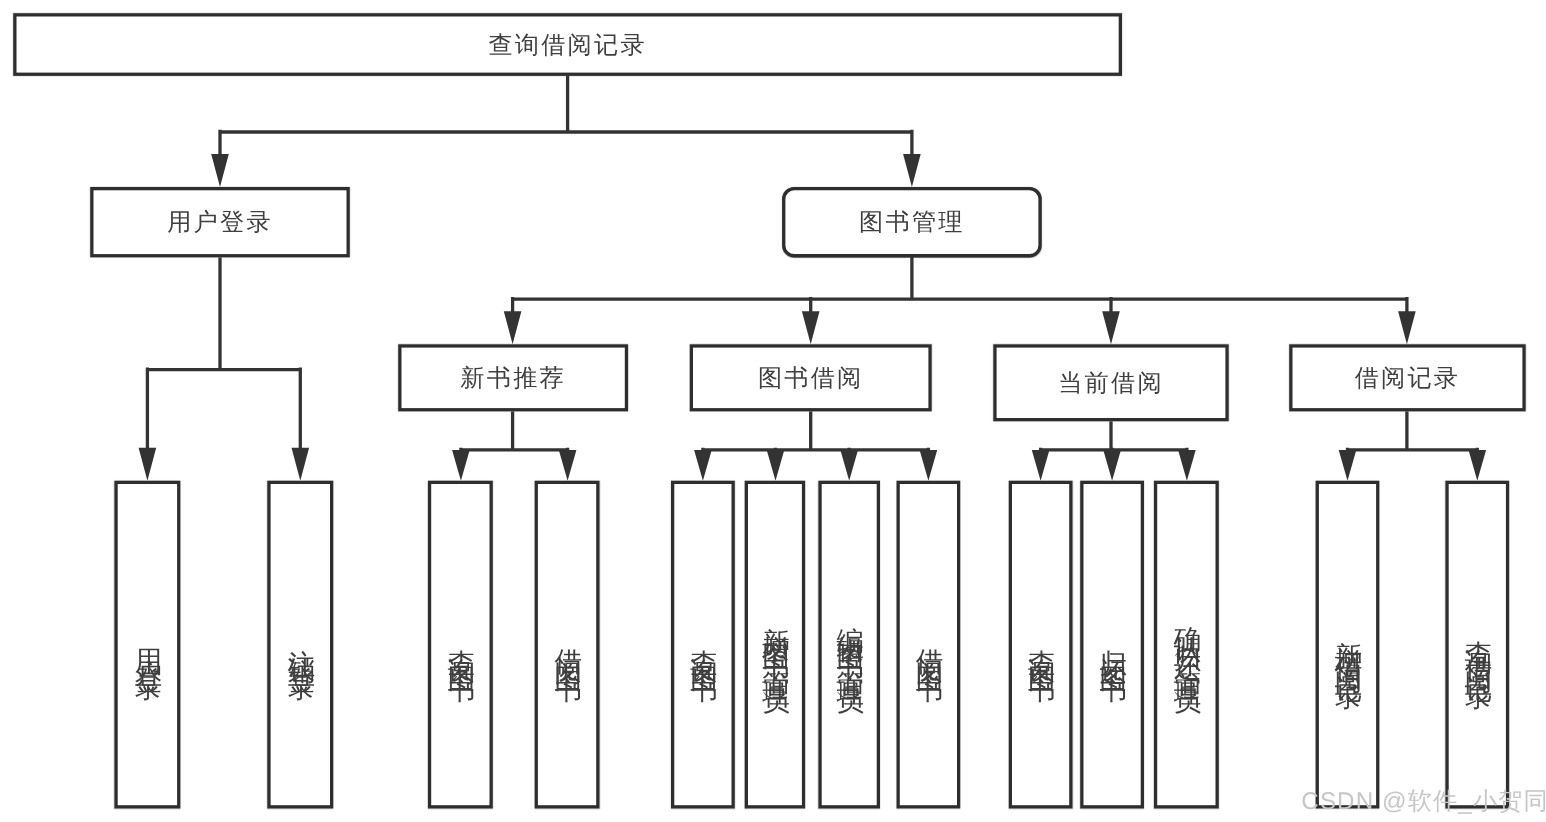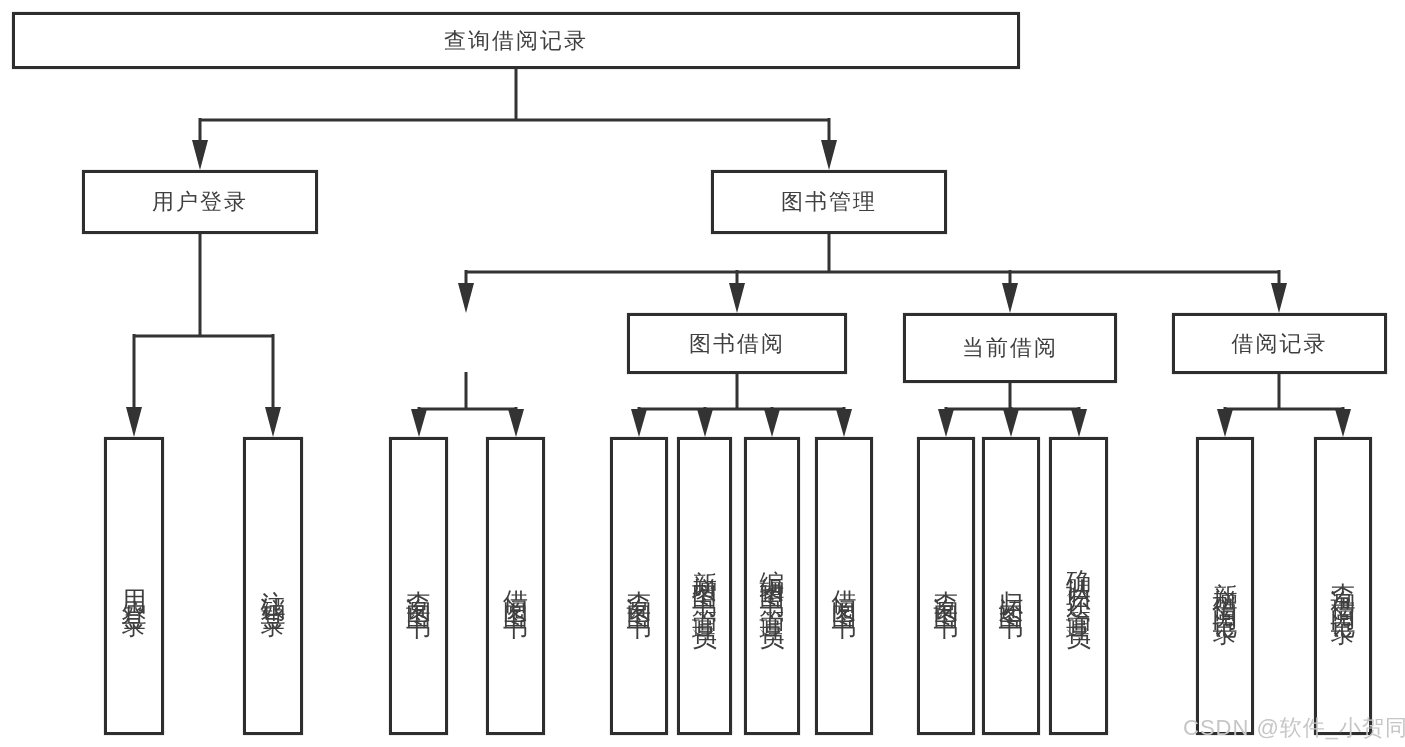--- a/index.html
+++ b/index.html
@@ -119,24 +119,27 @@
     </g>
   </svg>
 
   <div class="node h-node" style="left:12px; top:12px; width:1008px; height:57px;">
     <span>查询借阅记录</span>
   </div>
 
   <div class="node h-node" style="left:82px; top:170px; width:236px; height:64px;">
     <span>用户登录</span>
   </div>
-  <div class="node h-node" style="left:711px; top:170px; width:236px; height:64px;">
+  <div class="node h-node" style="left:711px; top:170px; width:236px; height:64px;border-radius:11px;">
     <span>图书管理</span>
   </div>
 
+  <div class="node h-node" style="left:362px; top:313px; width:209px; height:61px;">
+    <span>新书推荐</span>
+  </div>
   <div class="node h-node" style="left:627px; top:313px; width:220px; height:61px;font-family:Liberation Serif, serif;">
     <span>图书借阅</span>
   </div>
   <div class="node h-node" style="left:903px; top:313px; width:214px; height:70px;">
     <span>当前借阅</span>
   </div>
   <div class="node h-node" style="left:1172px; top:313px; width:215px; height:61px;">
     <span>借阅记录</span>
   </div>
 

